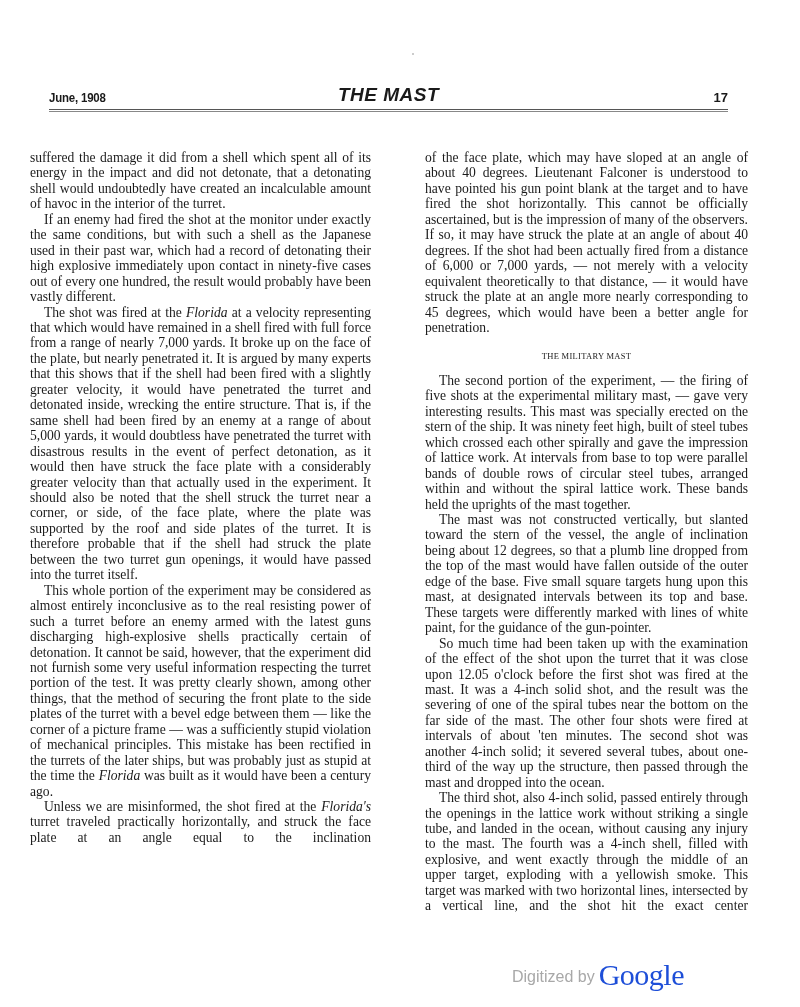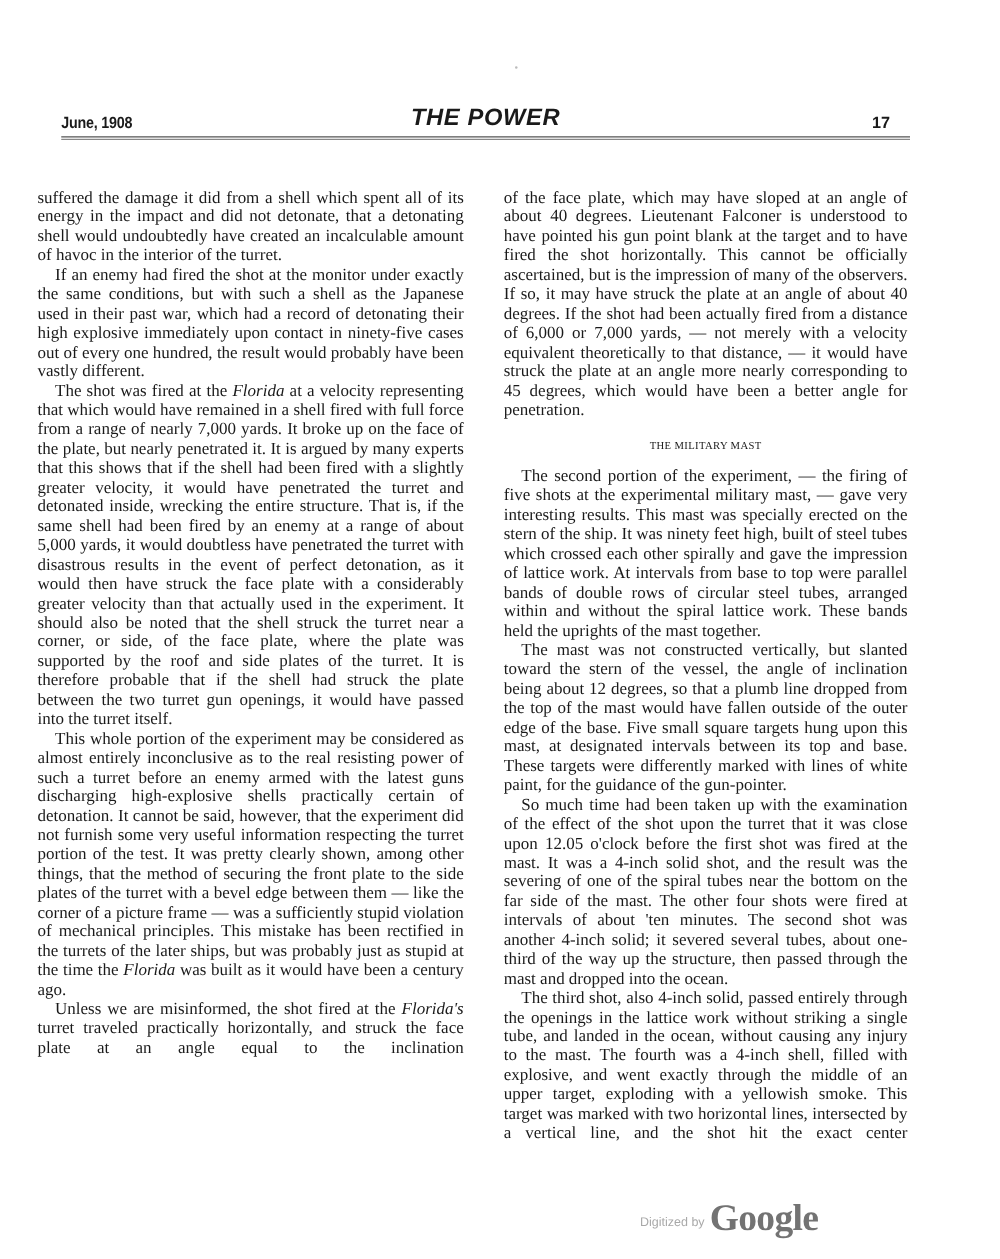--- a/index.html
+++ b/index.html
@@ -5,45 +5,45 @@
   html, body { margin: 0; padding: 0; background: #ffffff; }
   body { width: 800px; height: 1007px; position: relative; overflow: hidden;
          font-family: "Liberation Serif", "DejaVu Serif", serif; color: #1a1a1a; }
   .speck { position: absolute; left: 412px; top: 53px; width: 2px; height: 2px; background: #bbb; border-radius: 1px; }
   .header { position: absolute; left: 49px; top: 84px; width: 679px; height: 24px; }
   .hdr-date { position: absolute; left: 0; top: 6px; font-family: "Liberation Sans", "DejaVu Sans", sans-serif;
               font-weight: bold; font-size: 13px; letter-spacing: -0.2px; transform: scaleX(0.88); transform-origin: left; }
   .hdr-title { position: absolute; left: 0; right: 0; top: 0; text-align: center;
                font-family: "Liberation Sans", "DejaVu Sans", sans-serif; font-weight: bold; font-style: italic;
                font-size: 19px; letter-spacing: 0.5px; }
-  .hdr-page { position: absolute; right: 16px; top: 6px; font-family: "Liberation Sans", "DejaVu Sans", sans-serif;
+  .hdr-page { position: absolute; right: 0; top: 6px; font-family: "Liberation Sans", "DejaVu Sans", sans-serif;
               font-weight: bold; font-size: 13px; }
   .rule { position: absolute; left: 49px; top: 109px; width: 679px; height: 3px;
           border-top: 1px solid #555; border-bottom: 1px solid #888; box-sizing: border-box; }
   .col { position: absolute; top: 122px; font-size: 13.6px; line-height: 15.45px; text-align: justify; }
   .col.left { left: 30px; width: 341px; }
-  .col.right { left: 403px; width: 323px; }
+  .col.right { left: 425px; width: 323px; }
   .col p { margin: 0; text-indent: 14px; hyphens: manual; }
   .col p.noindent { text-indent: 0; margin-top: 28px; }
   .col p:last-child { text-align-last: justify; }
   .col .sechead { text-align: center; font-family: "Liberation Serif", "DejaVu Serif", serif; font-weight: normal;
                   font-size: 8.5px; letter-spacing: 0.3px; margin: 14px 0 8px 0; text-indent: 0; }
   .col em { font-style: italic; }
   .footer { position: absolute; left: 512px; top: 958px; color: #a8a8a8; }
-  .footer .by { font-family: "Liberation Sans", "DejaVu Sans", sans-serif; font-size: 10px; vertical-align: 3px; }
-  .footer .g { font-family: "Liberation Serif", "DejaVu Serif", serif; font-size: 30px; color: #737373; letter-spacing: -0.5px; font-weight: bold; }
+  .footer .by { font-family: "Liberation Sans", "DejaVu Sans", sans-serif; font-size: 16px; vertical-align: 3px; }
+  .footer .g { font-family: "Liberation Serif", "DejaVu Serif", serif; font-size: 30px; color: #1d4ed8; letter-spacing: -0.5px; }
 </style>
 </head>
 <body>
 
 <div class="speck"></div>
 
 <div class="header">
   <span class="hdr-date">June, 1908</span>
-  <div class="hdr-title">THE POWER</div>
+  <div class="hdr-title">THE MAST</div>
   <span class="hdr-page">17</span>
 </div>
 <div class="rule"></div>
 
 <div class="col left">
   <p class="noindent">suffered the damage it did from a shell which spent all of its energy in the impact and did not detonate, that a detonating shell would undoubtedly have created an in­calculable amount of havoc in the interior of the turret.</p>
   <p>If an enemy had fired the shot at the monitor under exactly the same conditions, but with such a shell as the Japanese used in their past war, which had a record of detonating their high explosive immediately upon con­tact in ninety-five cases out of every one hundred, the result would probably have been vastly different.</p>
   <p><span>The shot was fired at the </span><em>Florida</em><span> at a velocity repre­senting that which would have remained in a shell fired with full force from a range of nearly 7,000 yards.  It broke up on the face of the plate, but nearly penetrated it.  It is argued by many experts that this shows that if the shell had been fired with a slightly greater velocity, it would have penetrated the turret and detonated inside, wrecking the entire structure.  That is, if the same shell had been fired by an enemy at a range of about 5,000 yards, it would doubtless have penetrated the turret with disastrous results in the event of perfect detonation, as it would then have struck the face plate with a considerably greater velocity than that actually used in the experiment. It should also be noted that the shell struck the turret near a corner, or side, of the face plate, where the plate was supported by the roof and side plates of the turret.  It is therefore probable that if the shell had struck the plate between the two turret gun openings, it would have passed into the turret itself.</span></p>
   <p><span>This whole portion of the experiment may be consid­ered as almost entirely inconclusive as to the real resist­ing power of such a turret before an enemy armed with the latest guns discharging high-explosive shells prac­tically certain of detonation.  It cannot be said, however, that the experiment did not furnish some very useful in­formation respecting the turret portion of the test.  It was pretty clearly shown, among other things, that the method of securing the front plate to the side plates of the turret with a bevel edge between them — like the corner of a picture frame — was a sufficiently stupid violation of mechanical principles.  This mistake has been rectified in the turrets of the later ships, but was probably just as stupid at the time the </span><em>Florida</em><span> was built as it would have been a century ago.</span></p>
   <p><span>Unless we are misinformed, the shot fired at the </span><em>Florida's</em><span> turret traveled practically horizontally, and struck the face plate at an angle equal to the inclination</span></p>

